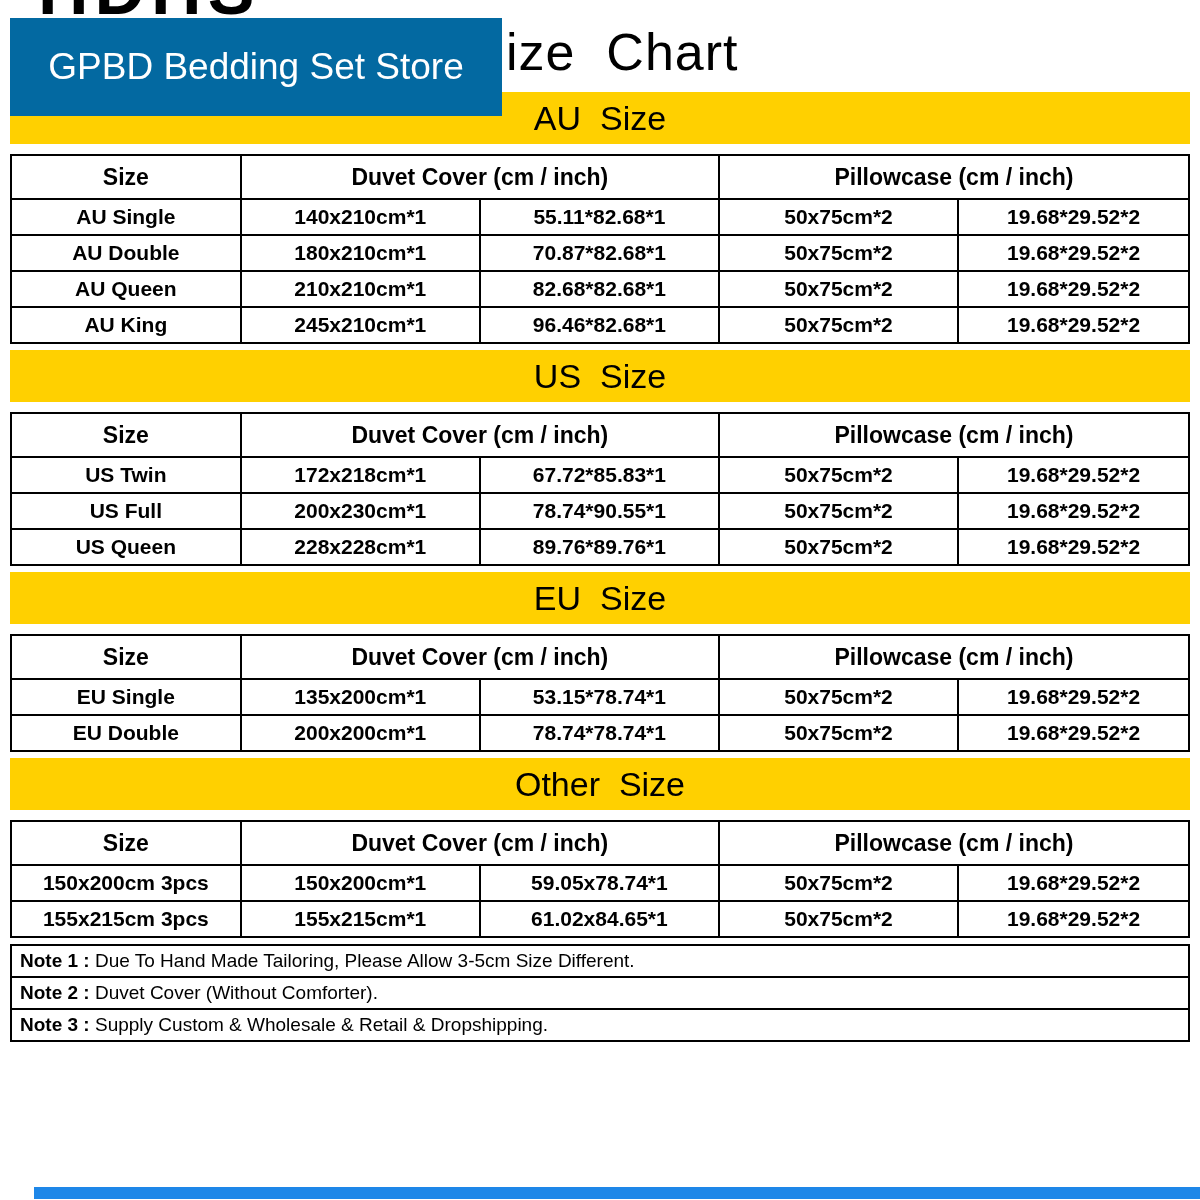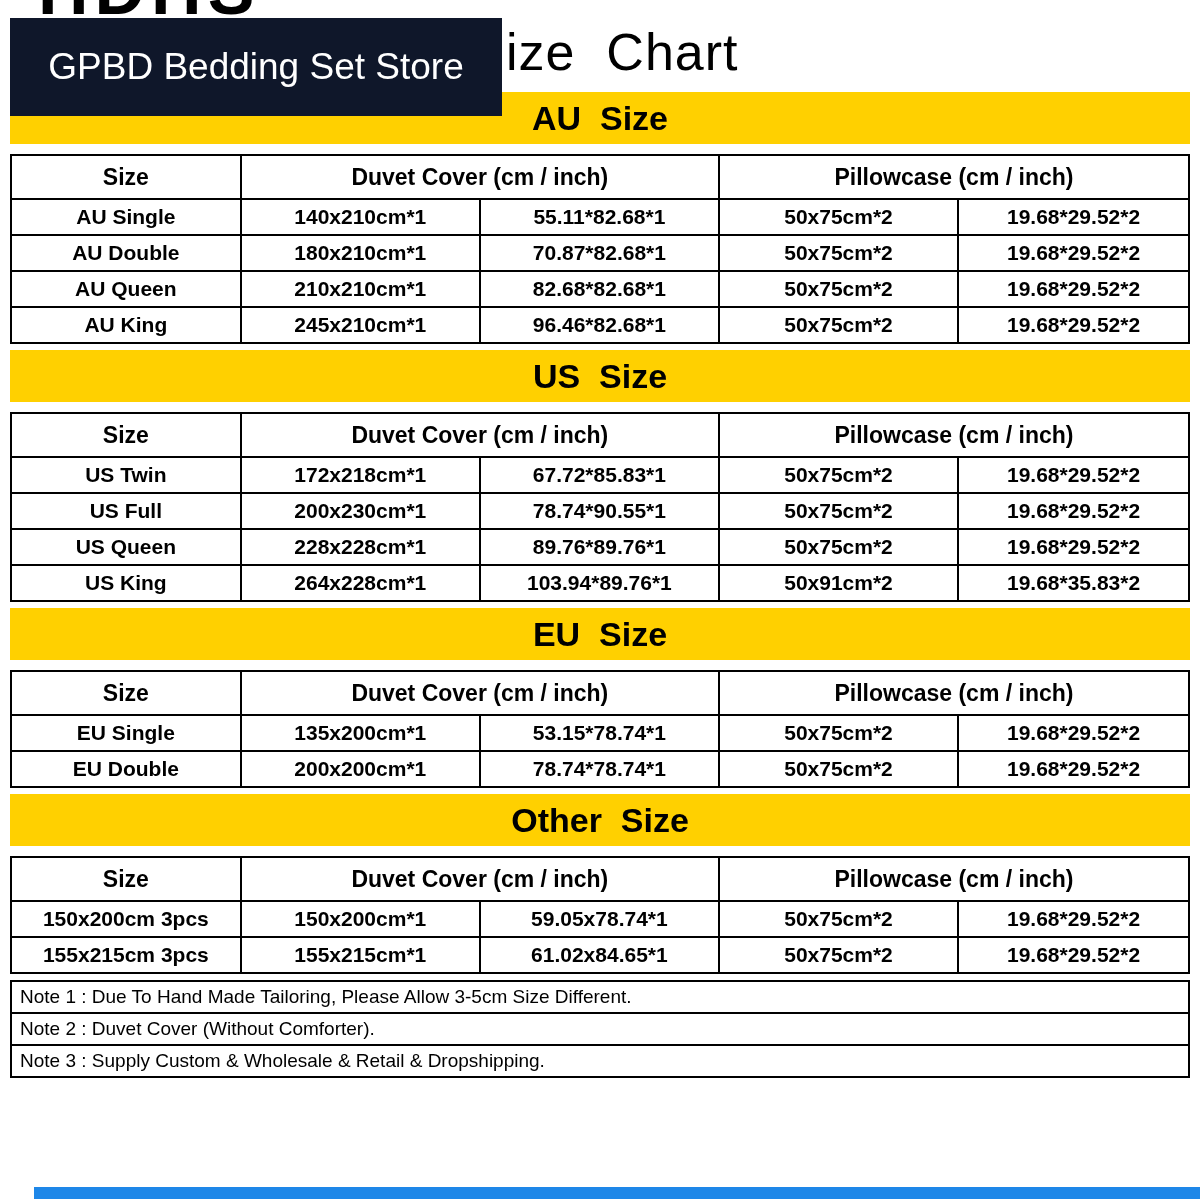--- a/index.html
+++ b/index.html
@@ -6,39 +6,39 @@
   html,body { width:1200px; height:1200px; background:#fff; overflow:hidden;
               font-family:"Liberation Sans", sans-serif; color:#000; }
   .page { position:relative; width:1200px; height:1200px; padding:0 10px; }
 
   .header { position:relative; height:92px; }
   .clipped-brand { position:absolute; top:-50px; left:28px; font-size:70px; font-weight:bold;
                    letter-spacing:6px; z-index:0; }
   .main-title { position:absolute; top:22px; left:496px; font-size:52px; font-weight:normal;
                 white-space:pre; z-index:1; letter-spacing:1px; }
   .store-badge { position:absolute; top:18px; left:0; width:492px; height:98px;
-                 background:#0f172a; color:#fff; z-index:2;
+                 background:#0369a1; color:#fff; z-index:2;
                  display:flex; align-items:center; justify-content:center;
                  font-size:37px; white-space:pre; }
 
   .band { height:52px; background:var(--band_yellow,#FFD000);
           display:flex; align-items:center; justify-content:center;
-          font-size:34px; font-weight:bold; white-space:pre; margin-bottom:10px;
+          font-size:34px; font-weight:normal; white-space:pre; margin-bottom:10px;
           position:relative; z-index:1; }
 
   table.size-table { width:100%; border-collapse:collapse; table-layout:fixed; margin-bottom:6px; }
   table.size-table td { border:2px solid #000; text-align:center; font-weight:bold;
                         font-size:21px; height:36px; padding:0 3px; overflow:hidden; }
   table.size-table tr.head td { font-size:23px; height:44px; }
 
   table.size-table.last { margin-bottom:4px; }
 
   table.notes { width:100%; border-collapse:collapse; margin-top:6px; }
   table.notes td { border:2px solid #000; font-size:19px; height:32px; padding:0 8px; text-align:left; }
-  table.notes b { font-weight:normal; }
+  table.notes b { font-weight:bold; }
 
   .blue-bar { position:absolute; left:34px; right:0; bottom:1px; height:12px;
               background:var(--accent_blue,#1E87E8); }
 </style>
 </head>
 <body>
 
 <div class="page">
 
   <div class="header">
@@ -122,27 +122,20 @@
       <td>50x75cm*2</td>
       <td>19.68*29.52*2</td>
     </tr>
     <tr>
       <td>US Queen</td>
       <td>228x228cm*1</td>
       <td>89.76*89.76*1</td>
       <td>50x75cm*2</td>
       <td>19.68*29.52*2</td>
     </tr>
-    <tr>
-      <td>US King</td>
-      <td>264x228cm*1</td>
-      <td>103.94*89.76*1</td>
-      <td>50x91cm*2</td>
-      <td>19.68*35.83*2</td>
-    </tr>
   </tbody>
     </table>
 
   <div class="band">EU  Size</div>
   <table class="size-table">
     <colgroup>
         <col style="width:19.5%">
         <col style="width:20.3%">
         <col style="width:20.3%">
         <col style="width:20.3%">

